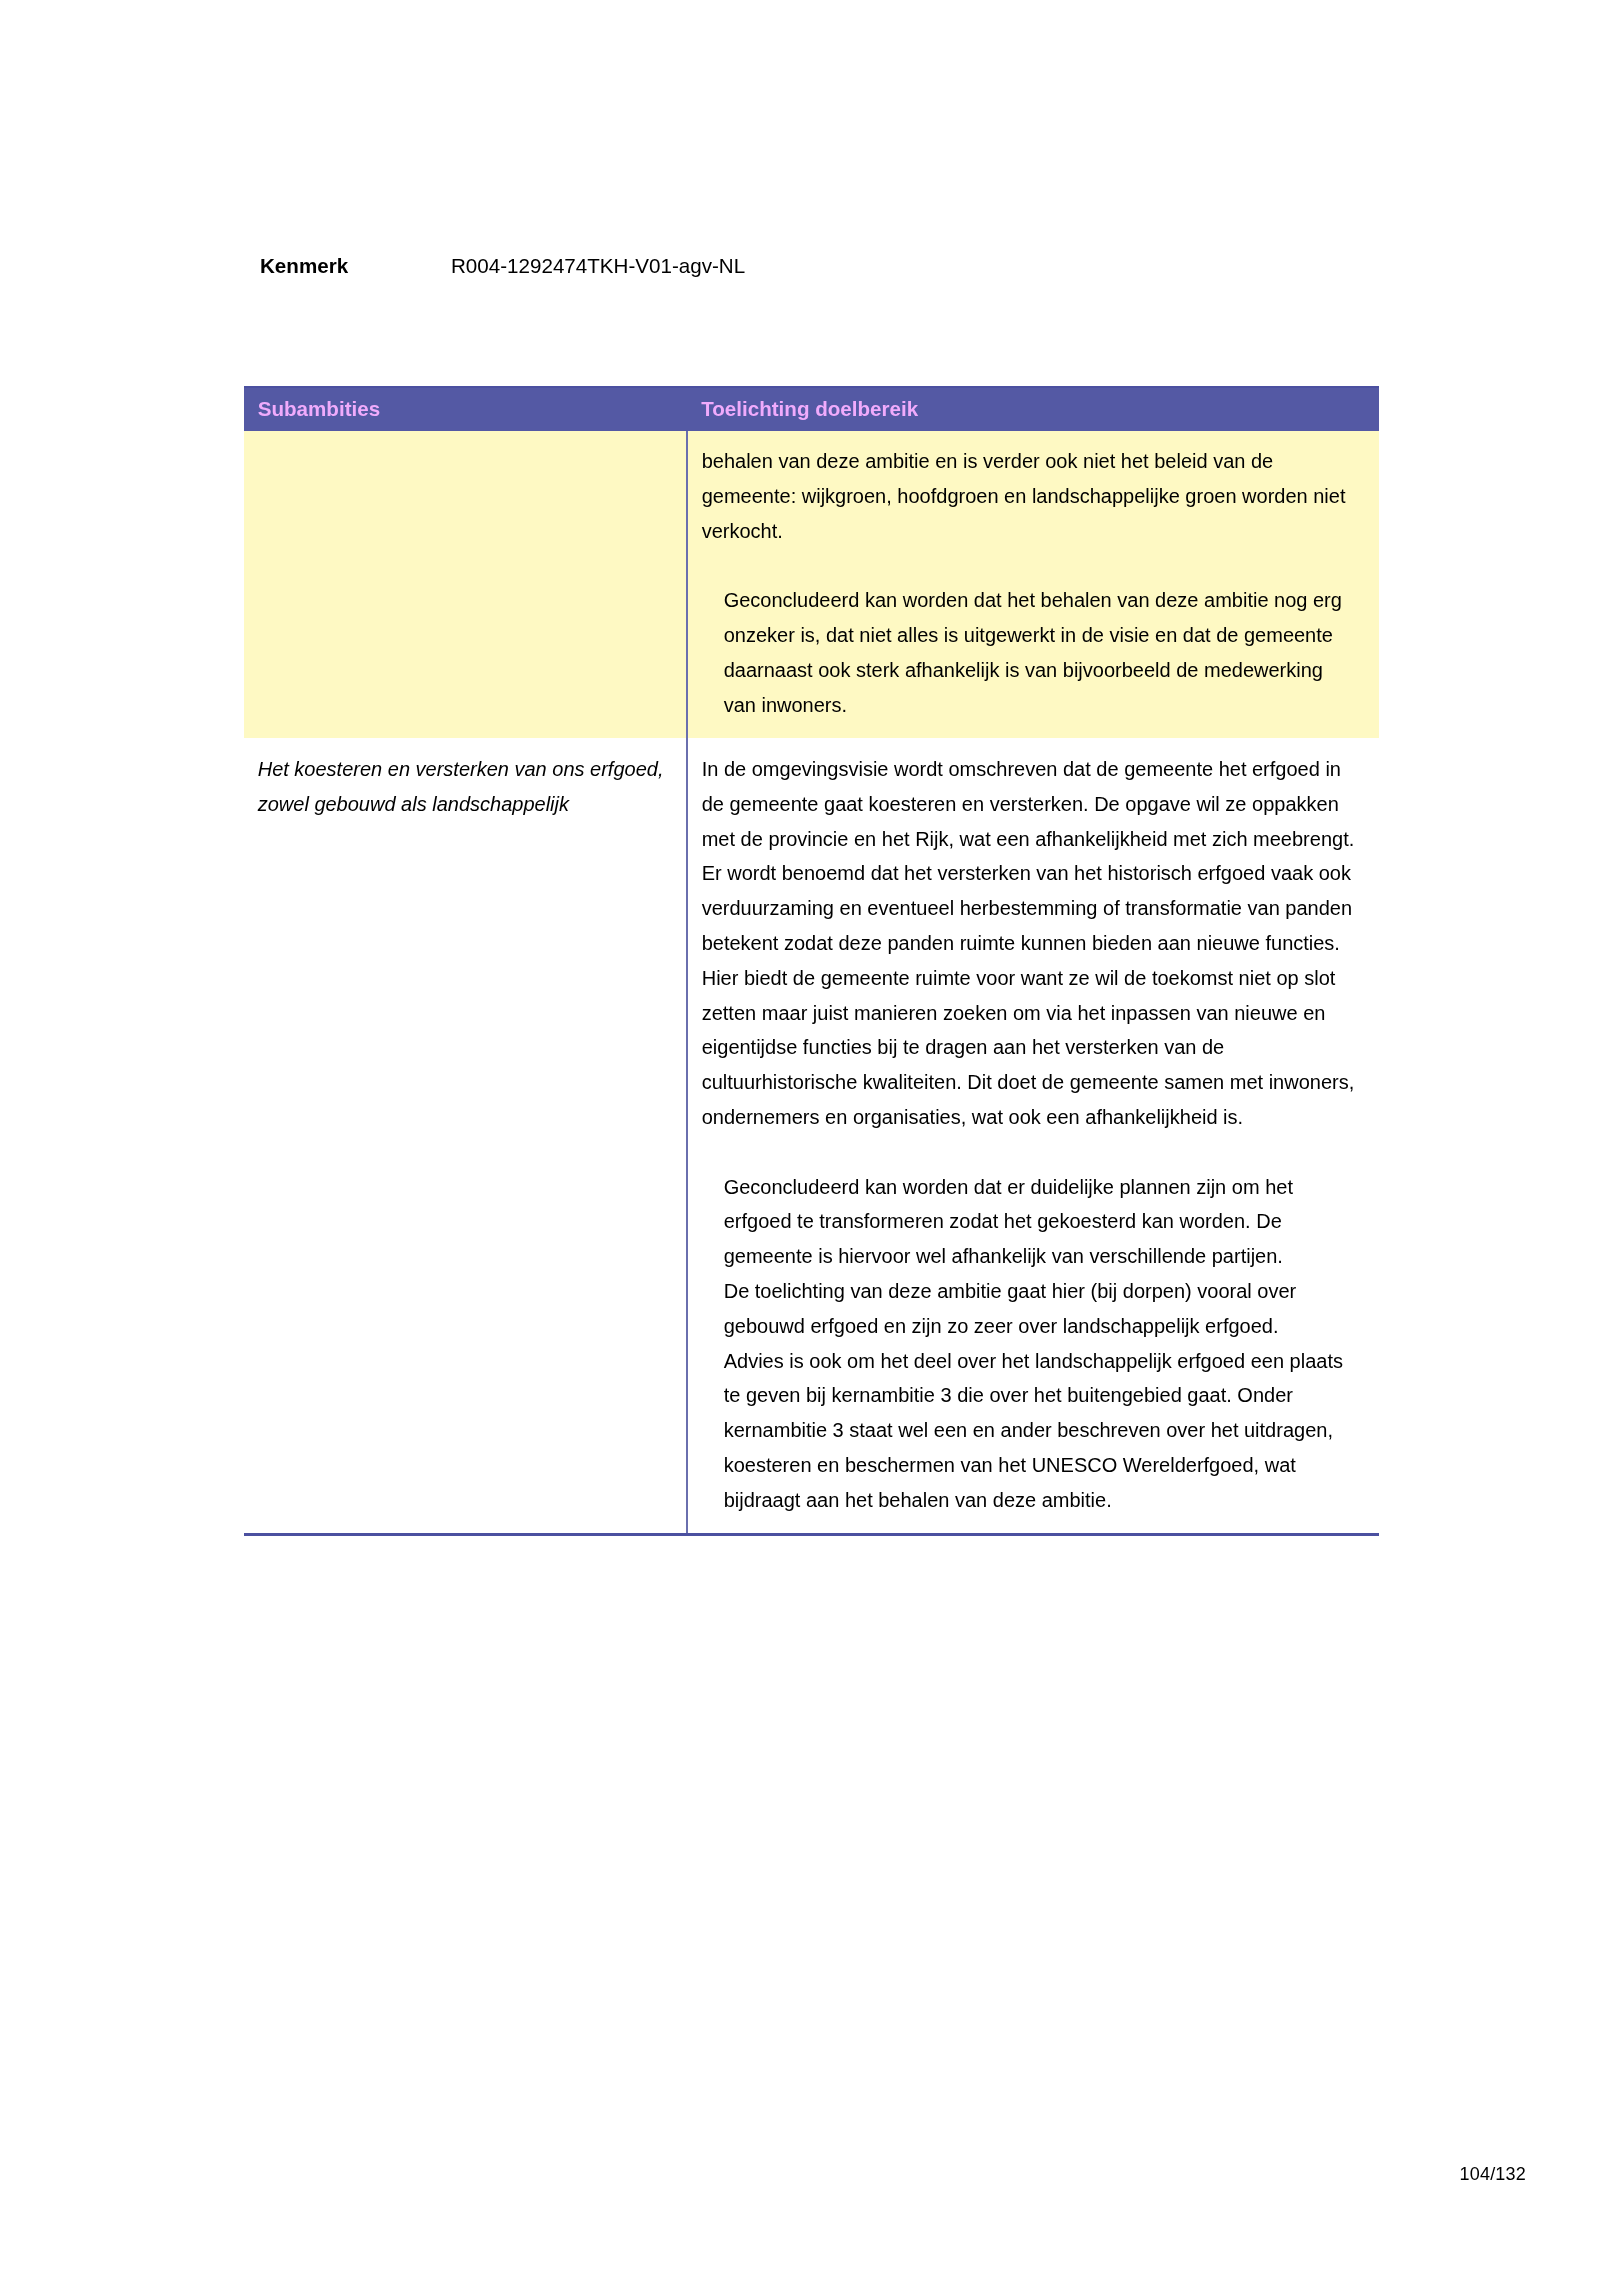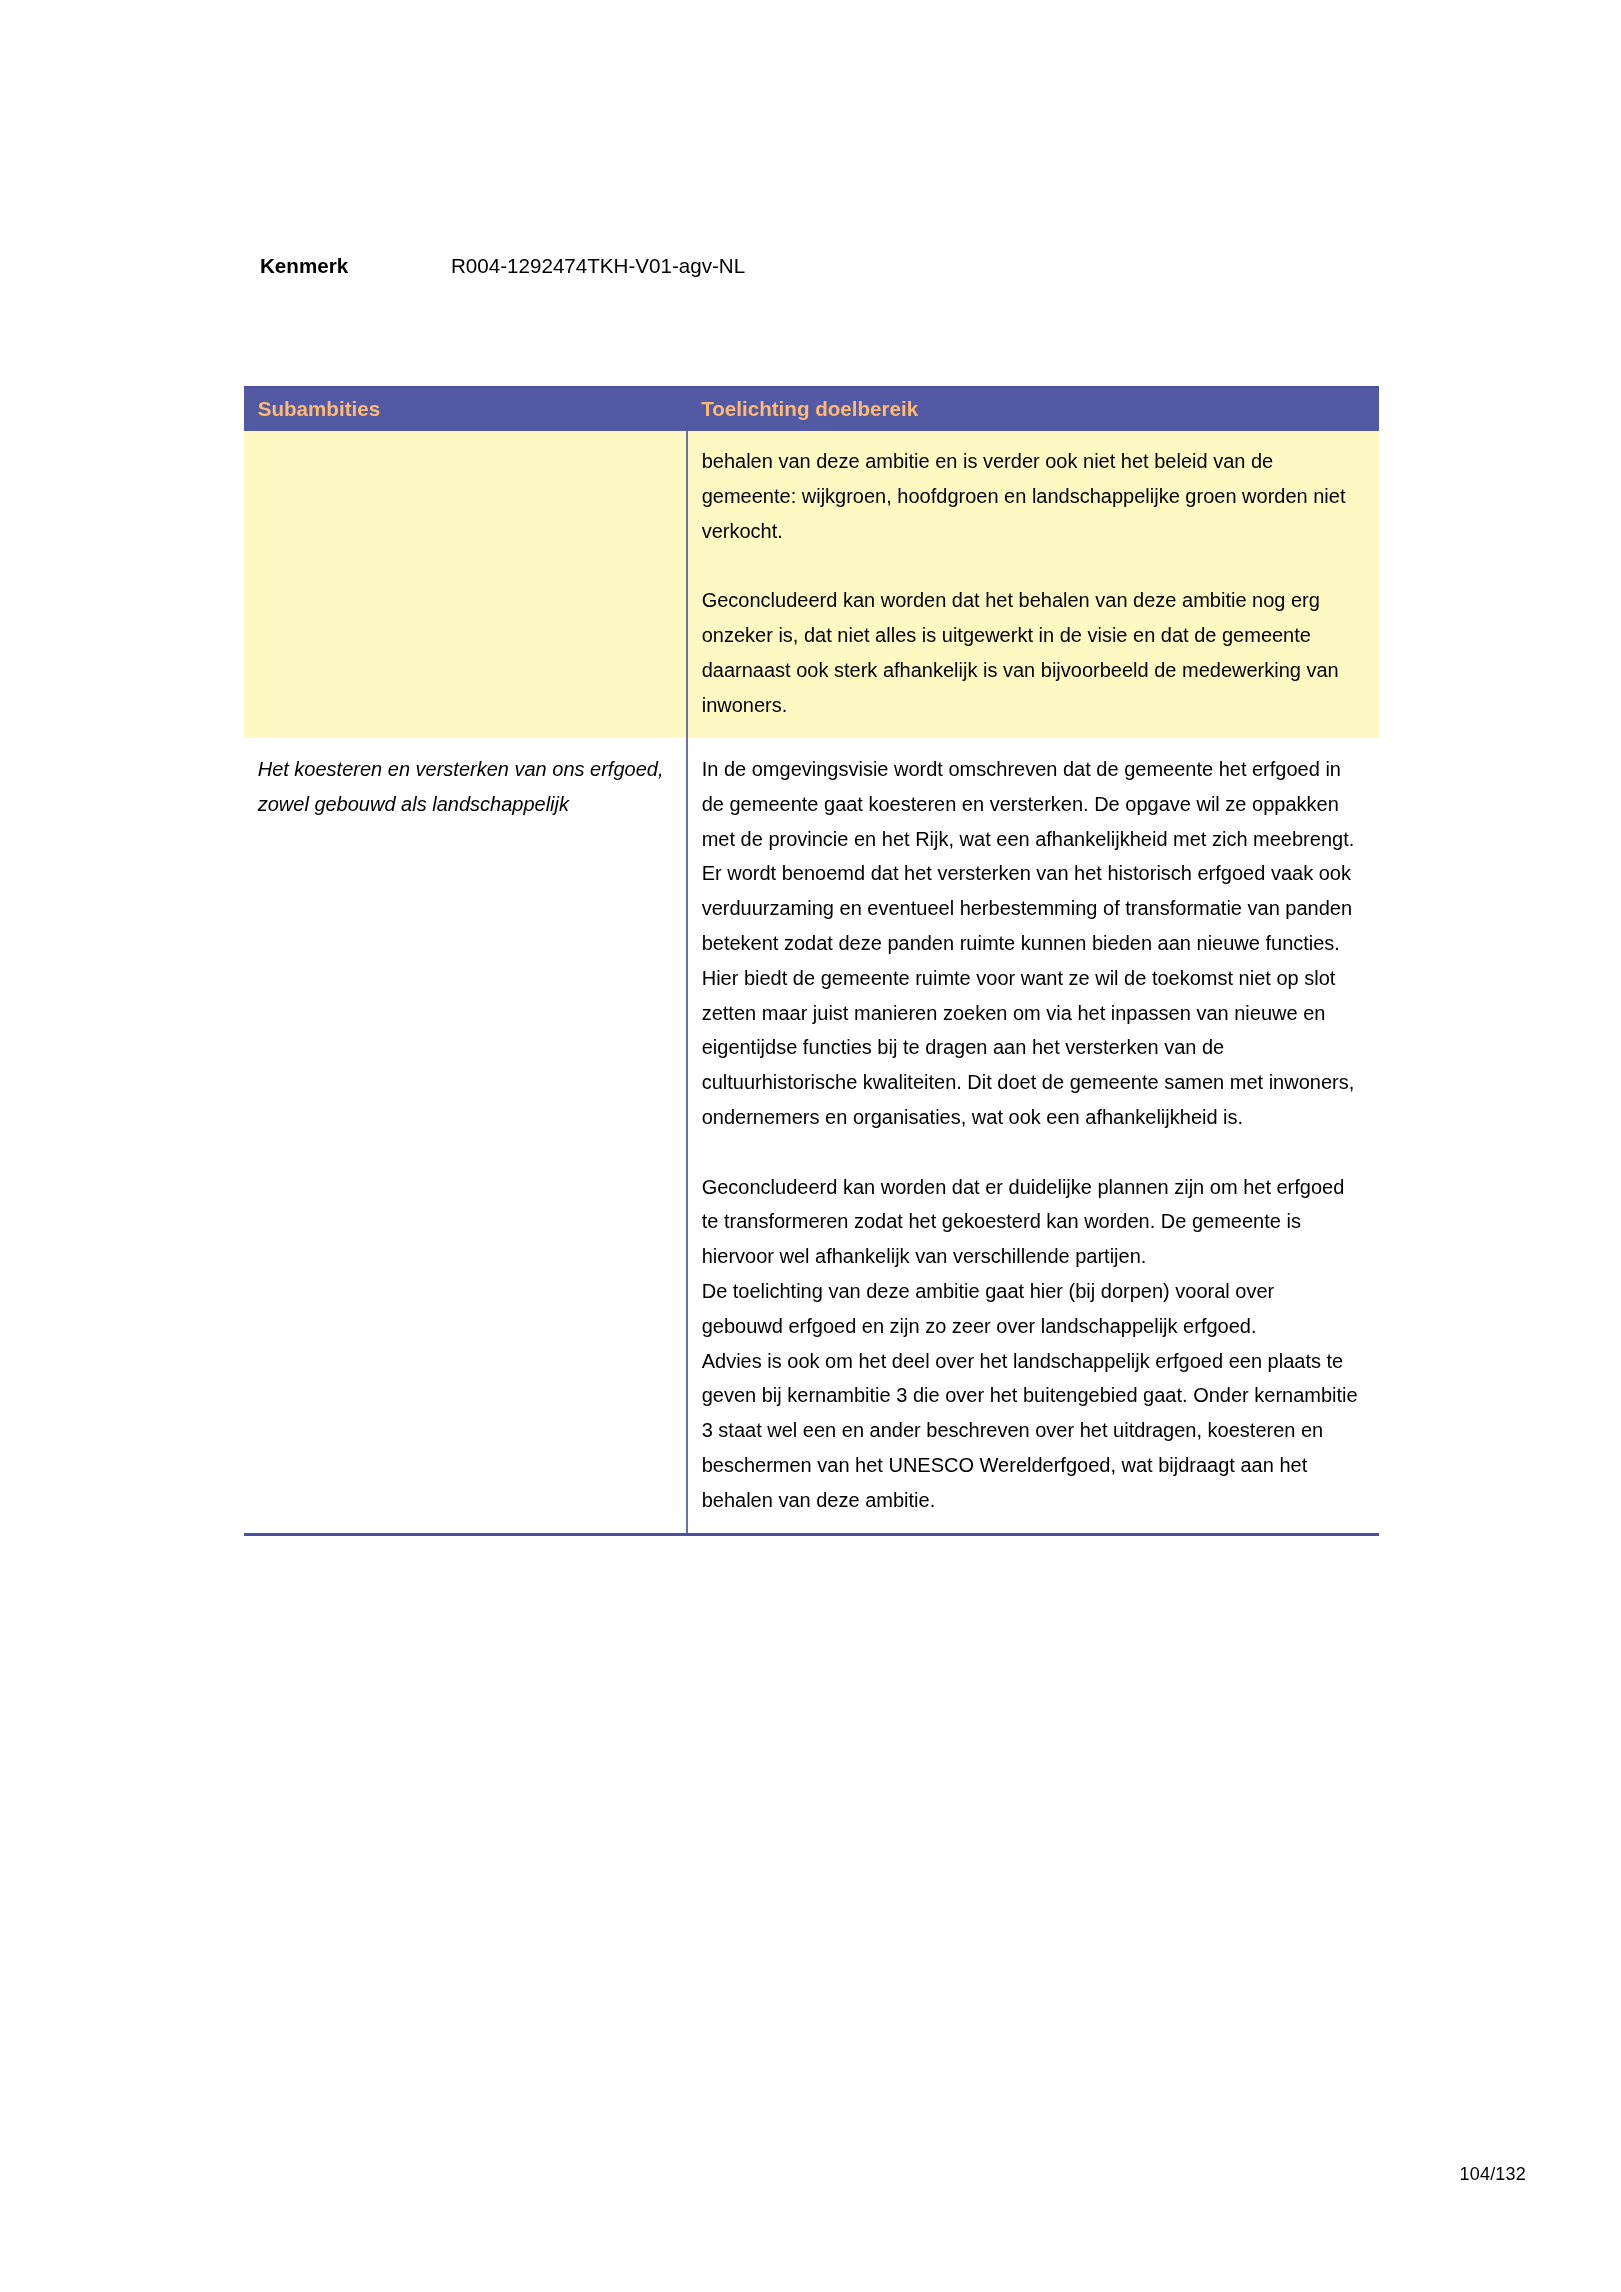--- a/index.html
+++ b/index.html
@@ -74,21 +74,21 @@
     top: 386px;
     width: 1135px;
     border-collapse: collapse;
     table-layout: fixed;
   }
   .amb-table col.c1 { width: 443px; }
   .amb-table col.c2 { width: 692px; }
 
   .amb-table thead th {
     background: #5459a4;
-    color: #fdba74;
+    color: #f0abfc;
     font-size: 20.6px;
     font-weight: bold;
     text-align: left;
     padding: 8.8px 13.7px 9.8px 13.7px;
     vertical-align: middle;
     border: none;
     border-top: 2px solid #4b50a0;
   }
   .amb-table thead th.h2 {
     border-left: 1px solid #5459a4;
@@ -116,20 +116,21 @@
   }
   .amb-table tr.row-2 td {
     border-bottom: 3.9px solid #4b50a0;
   }
 
   .cell-p {
     margin: 0;
   }
   .cell-p + .cell-p {
     margin-top: 1.74em;
+    margin-left: 22px;
   }
   .cell-p.tight + .cell-p.tight {
     margin-top: 0;
   }
 
   
   .page-number {
     position: absolute;
     right: 95px;
     top: 2164px;

